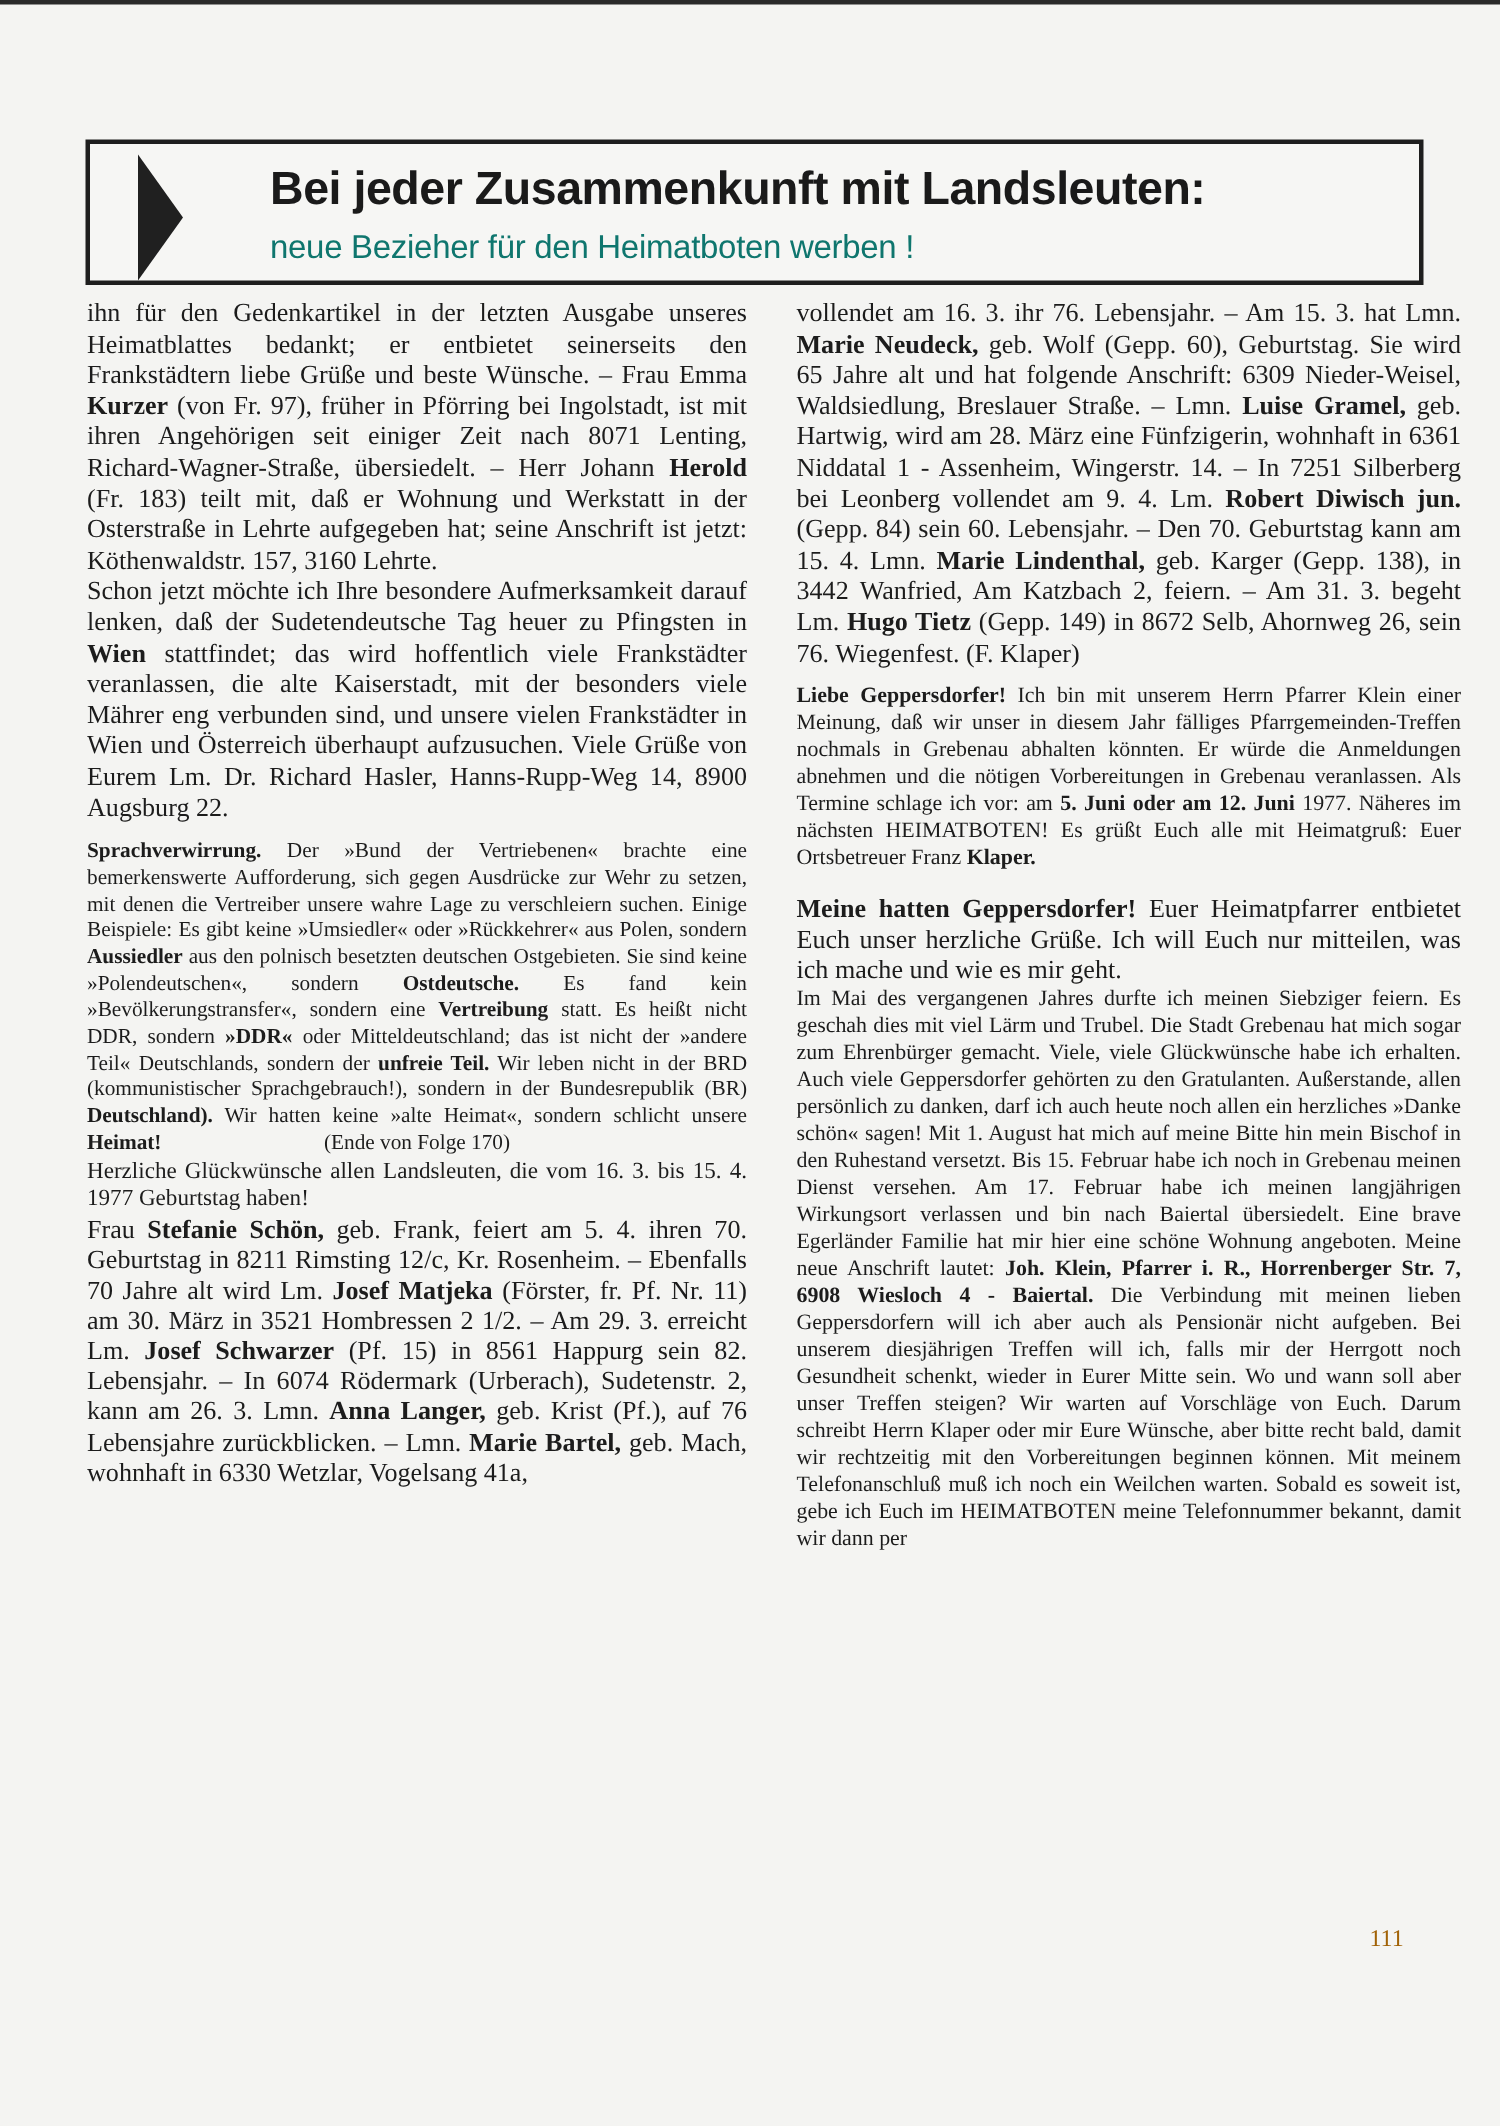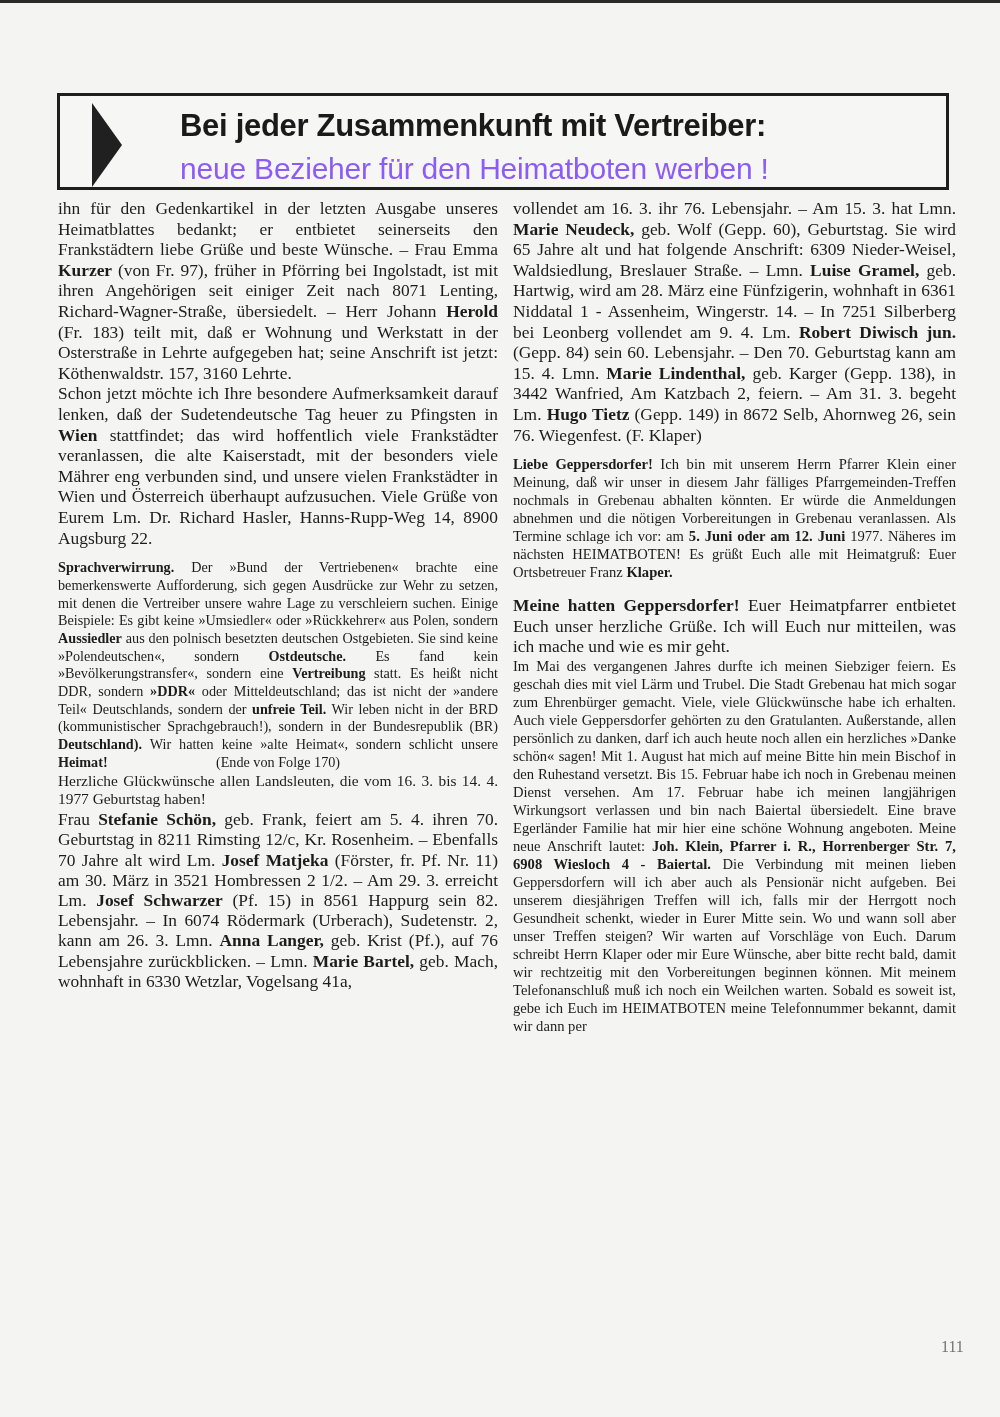--- a/index.html
+++ b/index.html
@@ -20,63 +20,63 @@
     border-left: 30px solid #202020;
   }
   .banner .title {
     position: absolute; left: 120px; top: 12px;
     font-family: "Liberation Sans", "DejaVu Sans", sans-serif; font-weight: bold;
     font-size: 31px; letter-spacing: -0.3px; color: #1a1a1a; white-space: nowrap;
   }
   .banner .subtitle {
     position: absolute; left: 120px; top: 56px;
     font-family: "Liberation Sans", "DejaVu Sans", sans-serif;
-    font-size: 30px; color: #8b5cf6; white-space: nowrap; letter-spacing: -0.2px;
+    font-size: 22px; color: #0f766e; white-space: nowrap; letter-spacing: -0.2px;
   }
   .col {
     position: absolute; top: 198px; text-align: justify;
     hyphens: manual;
   }
   .col.left { left: 58px; width: 440px; }
-  .col.right { left: 513px; width: 443px; }
+  .col.right { left: 531px; width: 443px; }
   .p { margin: 0; }
   .big { font-size: 17.4px; line-height: 20.6px; }
   .small { font-size: 14.2px; line-height: 17.7px; }
   .mid { font-size: 17.4px; line-height: 20.4px; }
   .heading { font-weight: bold; font-size: 17.4px; line-height: 21px; margin-top: 4px; }
   .heading.caps { font-size: 19px; line-height: 22px; margin-top: 0; }
   .gap-s { margin-top: 6px; }
   .gap-m { margin-top: 11px; }
   .gap-l { margin-top: 14px; }
   b { font-weight: bold; }
   .right-end { display: block; text-align: center; margin-top: -17.7px; }
   .pagenum {
-    position: absolute; left: 913px; top: 1338px; font-size: 16px;
-    font-family: "Liberation Serif", "DejaVu Serif", serif; color: #737373; margin-left: 28px;
+    position: absolute; left: 913px; top: 1284px; font-size: 16px;
+    font-family: "Liberation Serif", "DejaVu Serif", serif; color: #a16207;
   }
 </style>
 </head>
 <body>
 
 <div class="topline"></div>
 
 <div class="banner">
   <div class="arrow"></div>
-  <div class="title">Bei jeder Zusammenkunft mit Vertreiber:</div>
+  <div class="title">Bei jeder Zusammenkunft mit Landsleuten:</div>
   <div class="subtitle">neue Bezieher für den Heimatboten werben !</div>
 </div>
 
 <div class="col left">
   <p class="p big"><span>ihn für den Gedenkartikel in der letzten Ausgabe unseres Heimatblattes bedankt; er entbietet seinerseits den Frankstädtern liebe Grüße und beste Wünsche. – Frau Emma </span><b>Kurzer</b><span> (von Fr. 97), früher in Pförring bei Ingolstadt, ist mit ihren Angehörigen seit einiger Zeit nach 8071 Lenting, Richard-Wagner-Straße, übersiedelt. – Herr Johann </span><b>Herold</b><span> (Fr. 183) teilt mit, daß er Wohnung und Werkstatt in der Osterstraße in Lehrte aufgegeben hat; seine Anschrift ist jetzt: Köthenwaldstr. 157, 3160 Lehrte.</span></p>
 
   <p class="p big"><span>Schon jetzt möchte ich Ihre besondere Aufmerksamkeit darauf lenken, daß der Sudetendeutsche Tag heuer zu Pfingsten in </span><b>Wien</b><span> stattfindet; das wird hoffentlich viele Frankstädter veranlassen, die alte Kaiserstadt, mit der besonders viele Mährer eng verbunden sind, und unsere vielen Frankstädter in Wien und Österreich überhaupt aufzusuchen. Viele Grüße von Eurem Lm. Dr. Richard Hasler, Hanns-Rupp-Weg 14, 8900 Augsburg 22.</span></p>
 
   <p class="p small gap-m"><span><b>Sprachverwirrung.</b><span> Der »Bund der Vertriebenen« brachte eine bemerkenswerte Aufforderung, sich gegen Ausdrücke zur Wehr zu setzen, mit denen die Vertreiber unsere wahre Lage zu verschleiern suchen. Einige Beispiele: Es gibt keine »Umsiedler« oder »Rückkehrer« aus Polen, sondern </span><b>Aussiedler</b><span> aus den polnisch besetzten deutschen Ostgebieten. Sie sind keine »Polendeutschen«, sondern </span><b>Ostdeutsche.</b><span> Es fand kein »Bevölkerungstransfer«, sondern eine </span><b>Vertreibung</b><span> statt. Es heißt nicht DDR, sondern </span><b>»DDR«</b><span> oder Mitteldeutschland; das ist nicht der »andere Teil« Deutschlands, sondern der </span><b>unfreie Teil.</b><span> Wir leben nicht in der BRD (kommunistischer Sprachgebrauch!), sondern in der Bundesrepublik (BR) </span><b>Deutschland).</b><span> Wir hatten keine »alte Heimat«, sondern schlicht unsere </span><b>Heimat!</b></span><span class="right-end">(Ende von Folge 170)</span></p>
 
-  <p class="p small" style="font-size:15.4px;line-height:18.8px">Herzliche Glückwünsche allen Landsleuten, die vom 16. 3. bis 14. 4. 1977 Geburtstag haben!</p>
+  <p class="p small" style="font-size:15.4px;line-height:18.8px">Herzliche Glückwünsche allen Landsleuten, die vom 16. 3. bis 15. 4. 1977 Geburtstag haben!</p>
   <p class="p big" style="line-height:20.2px"><span>Frau </span><b>Stefanie Schön,</b><span> geb. Frank, feiert am 5. 4. ihren 70. Geburtstag in 8211 Rimsting 12/c, Kr. Rosenheim. – Ebenfalls 70 Jahre alt wird Lm. </span><b>Josef Matjeka</b><span> (Förster, fr. Pf. Nr. 11) am 30. März in 3521 Hombressen 2 1/2. – Am 29. 3. erreicht Lm. </span><b>Josef Schwarzer</b><span> (Pf. 15) in 8561 Happurg sein 82. Lebensjahr. – In 6074 Rödermark (Urberach), Sudetenstr. 2, kann am 26. 3. Lmn. </span><b>Anna Langer,</b><span> geb. Krist (Pf.), auf 76 Lebensjahre zurückblicken. – Lmn. </span><b>Marie Bartel,</b><span> geb. Mach, wohnhaft in 6330 Wetzlar, Vogelsang 41a,</span></p>
 </div>
 
 <div class="col right">
   <p class="p big" style="line-height:20.6px"><span>vollendet am 16. 3. ihr 76. Lebensjahr. – Am 15. 3. hat Lmn. </span><b>Marie Neudeck,</b><span> geb. Wolf (Gepp. 60), Geburtstag. Sie wird 65 Jahre alt und hat folgende Anschrift: 6309 Nieder-Weisel, Waldsiedlung, Breslauer Straße. – Lmn. </span><b>Luise Gramel,</b><span> geb. Hartwig, wird am 28. März eine Fünfzigerin, wohnhaft in 6361 Niddatal 1 - Assenheim, Wingerstr. 14. – In 7251 Silberberg bei Leonberg vollendet am 9. 4. Lm. </span><b>Robert Diwisch jun.</b><span> (Gepp. 84) sein 60. Lebensjahr. – Den 70. Geburtstag kann am 15. 4. Lmn. </span><b>Marie Lindenthal,</b><span> geb. Karger (Gepp. 138), in 3442 Wanfried, Am Katzbach 2, feiern. – Am 31. 3. begeht Lm. </span><b>Hugo Tietz</b><span> (Gepp. 149) in 8672 Selb, Ahornweg 26, sein 76. Wiegenfest. (F. Klaper)</span></p>
 
   <p class="p small gap-m" style="font-size:14.6px;line-height:17.9px"><b>Liebe Geppersdorfer!</b><span> Ich bin mit unserem Herrn Pfarrer Klein einer Meinung, daß wir unser in diesem Jahr fälliges Pfarrgemeinden-Treffen nochmals in Grebenau abhalten könnten. Er würde die Anmeldungen abnehmen und die nötigen Vorbereitungen in Grebenau veranlassen. Als Termine schlage ich vor: am </span><b>5. Juni oder am 12. Juni</b><span> 1977. Näheres im nächsten HEIMATBOTEN! Es grüßt Euch alle mit Heimatgruß: Euer Ortsbetreuer Franz </span><b>Klaper.</b></p>
 
   <p class="p mid gap-l"><b>Meine hatten Geppersdorfer!</b><span> Euer Heimatpfarrer entbietet Euch unser herzliche Grüße. Ich will Euch nur mitteilen, was ich mache und wie es mir geht.</span></p>
   <p class="p small" style="font-size:14.6px;line-height:18px"><span>Im Mai des vergangenen Jahres durfte ich meinen Siebziger feiern. Es geschah dies mit viel Lärm und Trubel. Die Stadt Grebenau hat mich sogar zum Ehrenbürger gemacht. Viele, viele Glückwünsche habe ich erhalten. Auch viele Geppersdorfer gehörten zu den Gratulanten. Außerstande, allen persönlich zu danken, darf ich auch heute noch allen ein herzliches »Danke schön« sagen! Mit 1. August hat mich auf meine Bitte hin mein Bischof in den Ruhestand versetzt. Bis 15. Februar habe ich noch in Grebenau meinen Dienst versehen. Am 17. Februar habe ich meinen langjährigen Wirkungsort verlassen und bin nach Baiertal übersiedelt. Eine brave Egerländer Familie hat mir hier eine schöne Wohnung angeboten. Meine neue Anschrift lautet: </span><b>Joh. Klein, Pfarrer i. R., Horrenberger Str. 7, 6908 Wiesloch 4 - Baiertal.</b><span> Die Verbindung mit meinen lieben Geppersdorfern will ich aber auch als Pensionär nicht aufgeben. Bei unserem diesjährigen Treffen will ich, falls mir der Herrgott noch Gesundheit schenkt, wieder in Eurer Mitte sein. Wo und wann soll aber unser Treffen steigen? Wir warten auf Vorschläge von Euch. Darum schreibt Herrn Klaper oder mir Eure Wünsche, aber bitte recht bald, damit wir rechtzeitig mit den Vorbereitungen beginnen können. Mit meinem Telefonanschluß muß ich noch ein Weilchen warten. Sobald es soweit ist, gebe ich Euch im HEIMATBOTEN meine Telefonnummer bekannt, damit wir dann per</span></p>

